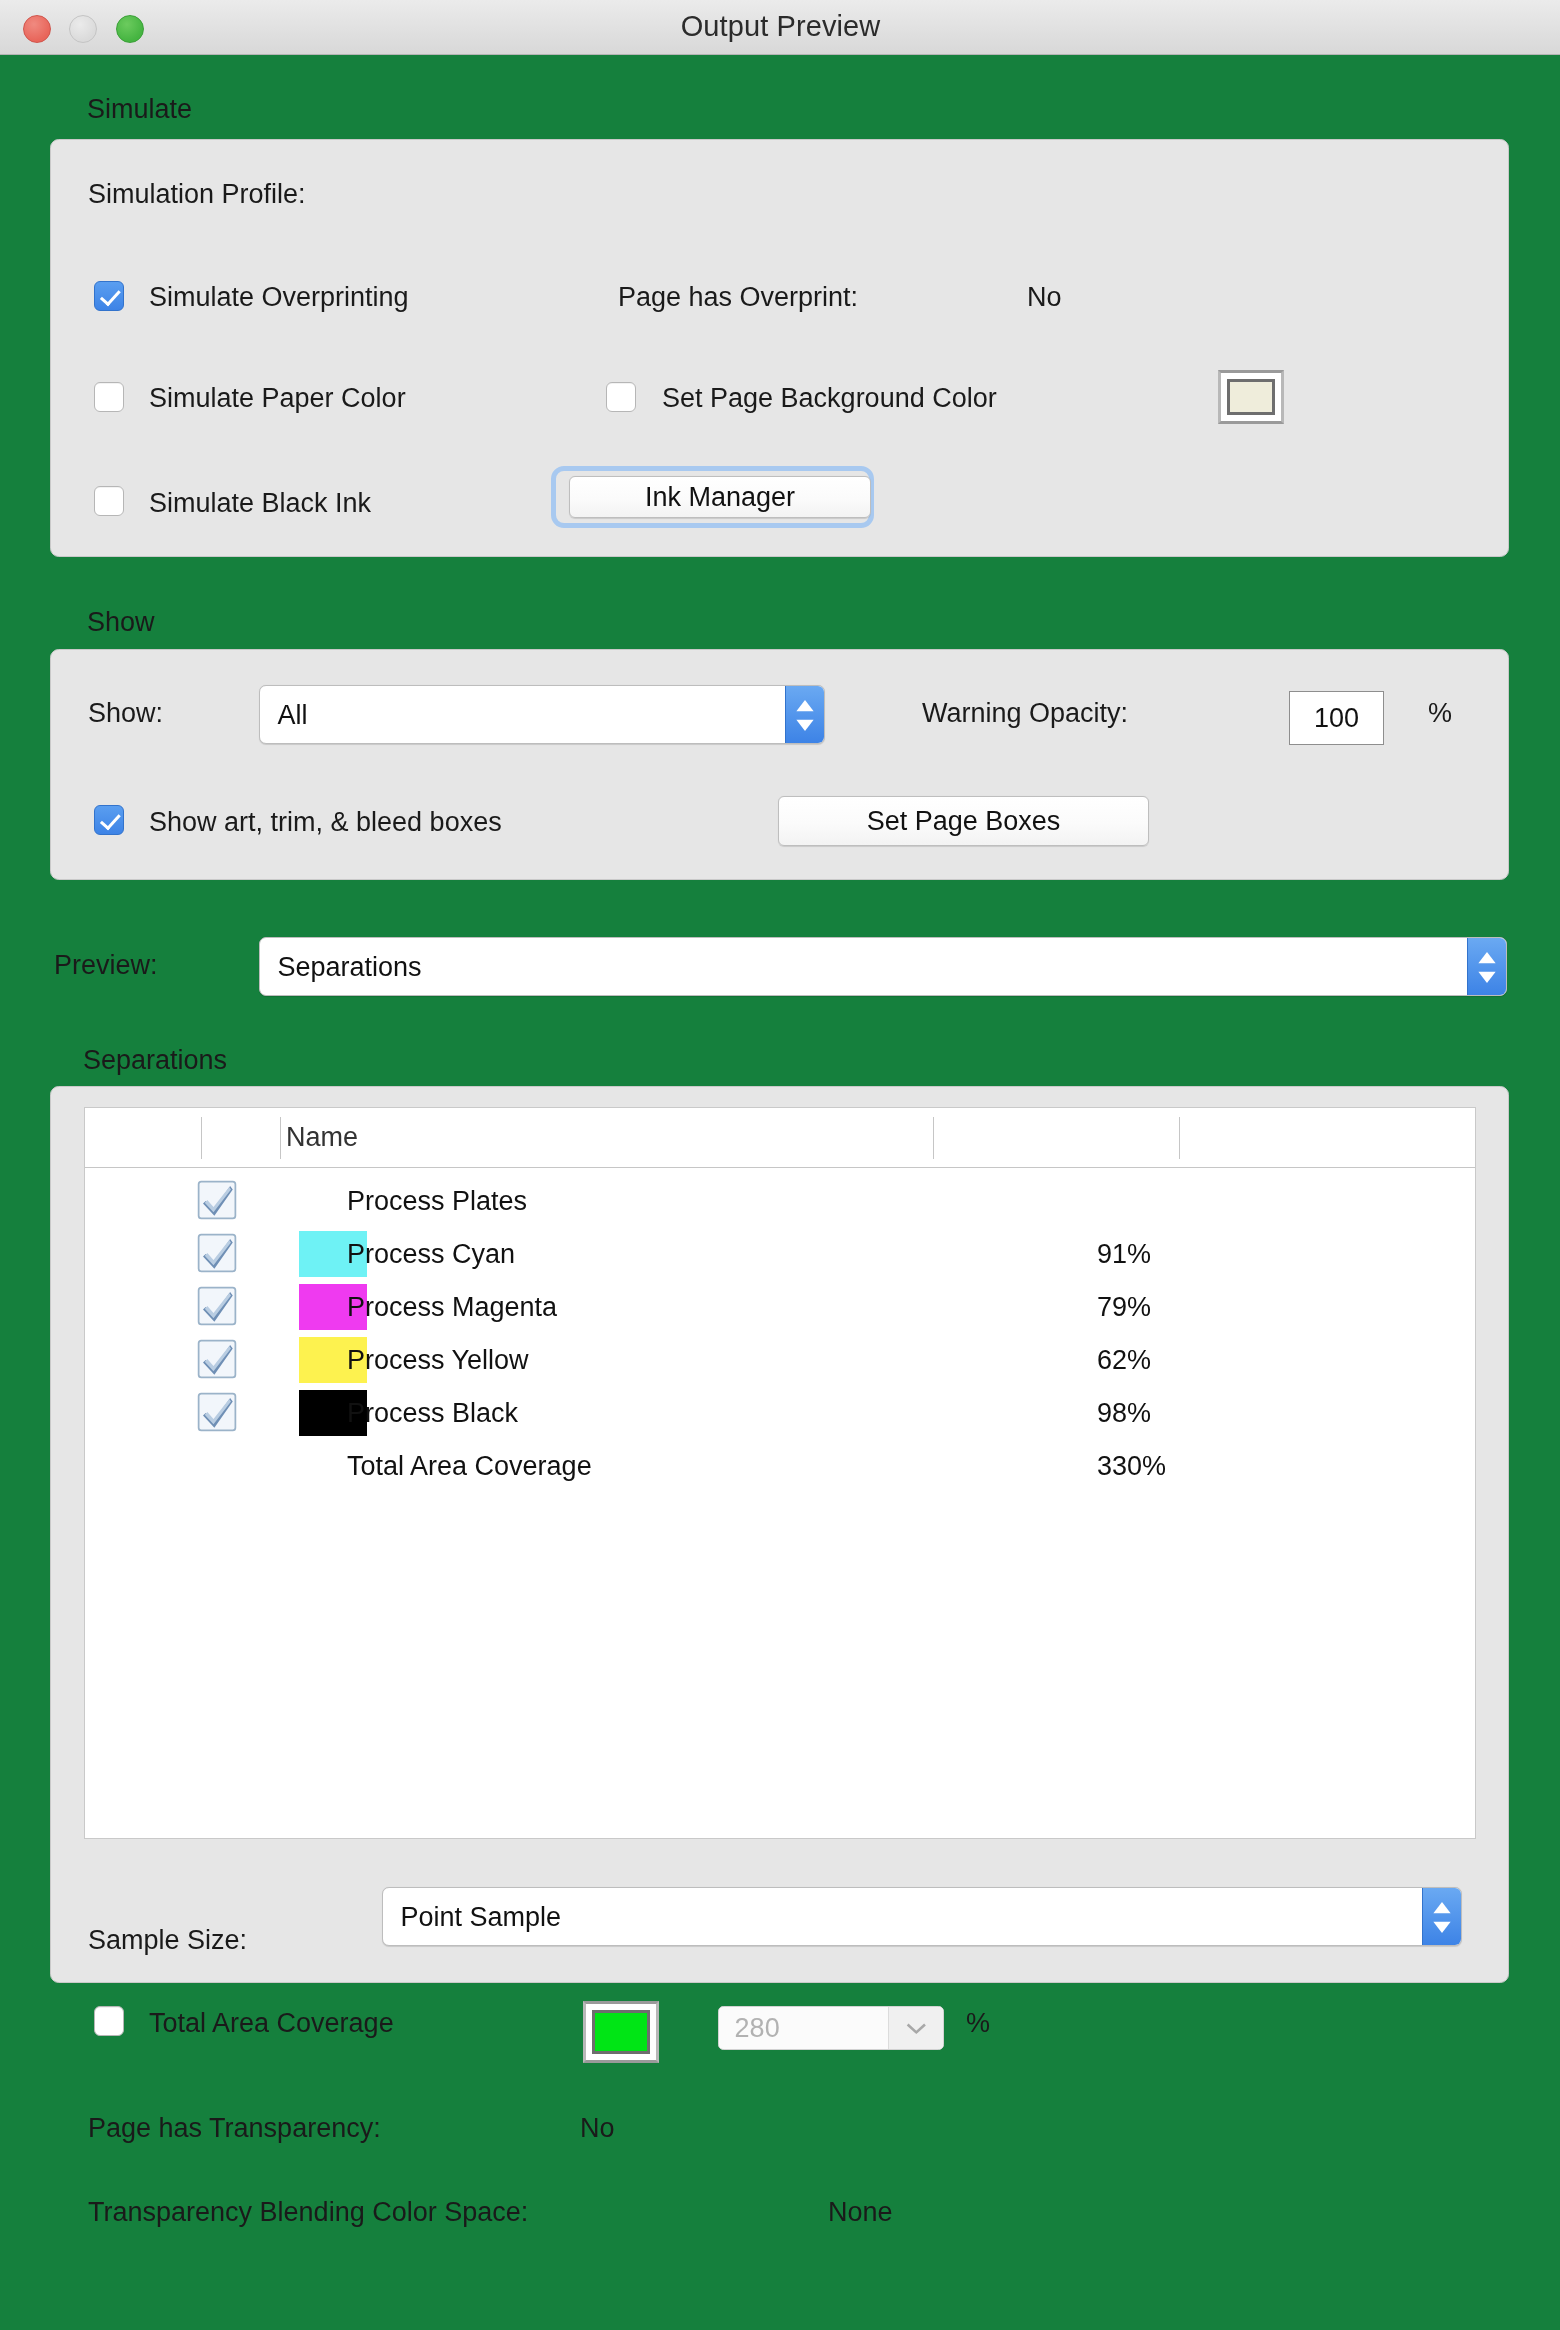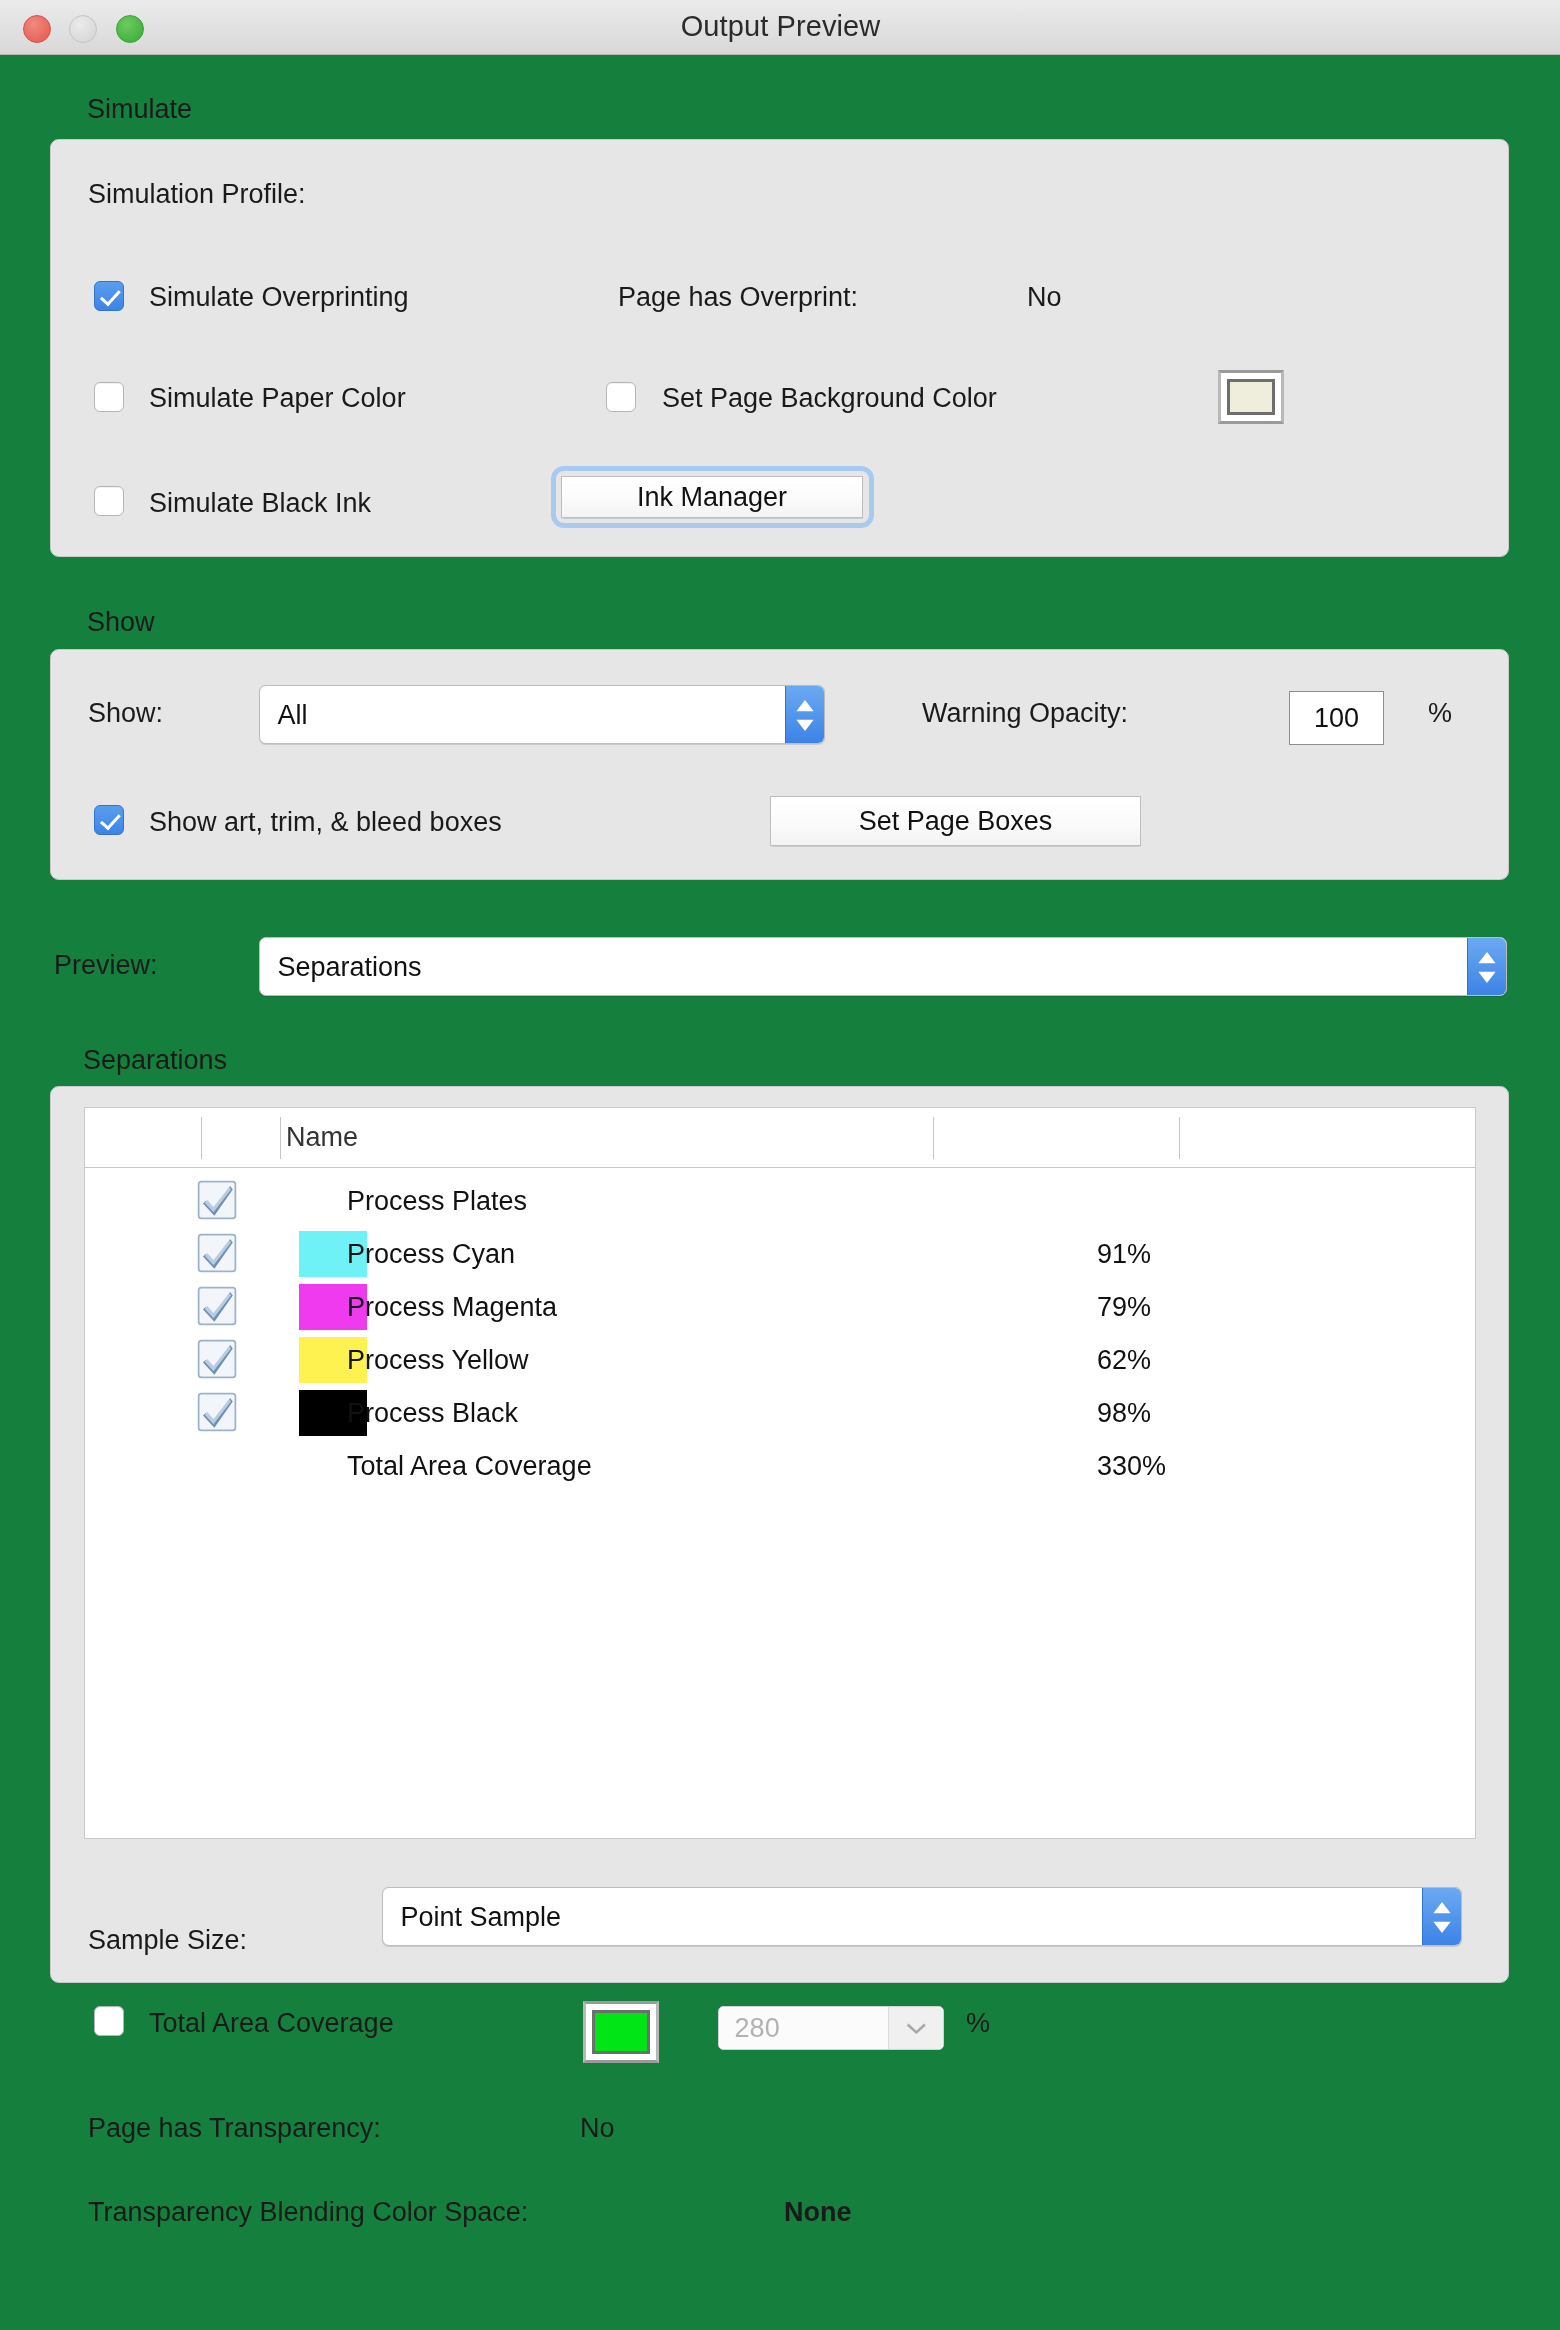--- a/index.html
+++ b/index.html
@@ -123,28 +123,29 @@
     background: linear-gradient(to bottom, #6aa9f2 0%, #3d83e6 100%);
     border-left: 0.9px solid #3273cc;
   }
   .popup .pop-arrows svg { display: block; margin: 0 auto; }
 
   
   .pushbtn {
     position: absolute;
     background: linear-gradient(to bottom, #ffffff 0%, #fbfbfb 55%, #f3f3f3 100%);
     border: 0.9px solid #bebebe;
-    border-radius: 0;
+    border-radius: 6px;
     box-sizing: border-box;
     box-shadow: 0 0.9px 0.9px rgba(0,0,0,0.12);
     display: flex;
     align-items: center;
     justify-content: center;
     font-size: 27px;
     color: #111;
+    margin-left: 8px;
   }
   .focusring {
     position: absolute;
     border: 5.2px solid #a8c9f0;
     border-radius: 13px;
     box-sizing: border-box;
   }
 
   
   .textfield {
@@ -433,16 +434,16 @@
       <svg width="22.6" height="14" viewBox="0 0 26 16">
         <path d="M3 4 L13 13 L23 4" fill="none" stroke="#a8a8a8" stroke-width="3"></path>
       </svg>
     </div>
   </div>
   <div class="lbl abs" style="left:966px; top:2008px;">%</div>
 
   <div class="lbl abs" style="left:88px; top:2113px;">Page has Transparency:</div>
   <div class="lbl abs" style="left:580px; top:2113px;">No</div>
   <div class="lbl abs" style="left:88px; top:2197px;">Transparency Blending Color Space:</div>
-  <div class="lbl abs" style="left:784px; top:2197px;font-weight:bold;">None</div>
+  <div class="lbl abs" style="left:828px; top:2197px;">None</div>
 
 </div>
 
 
 </body></html>

